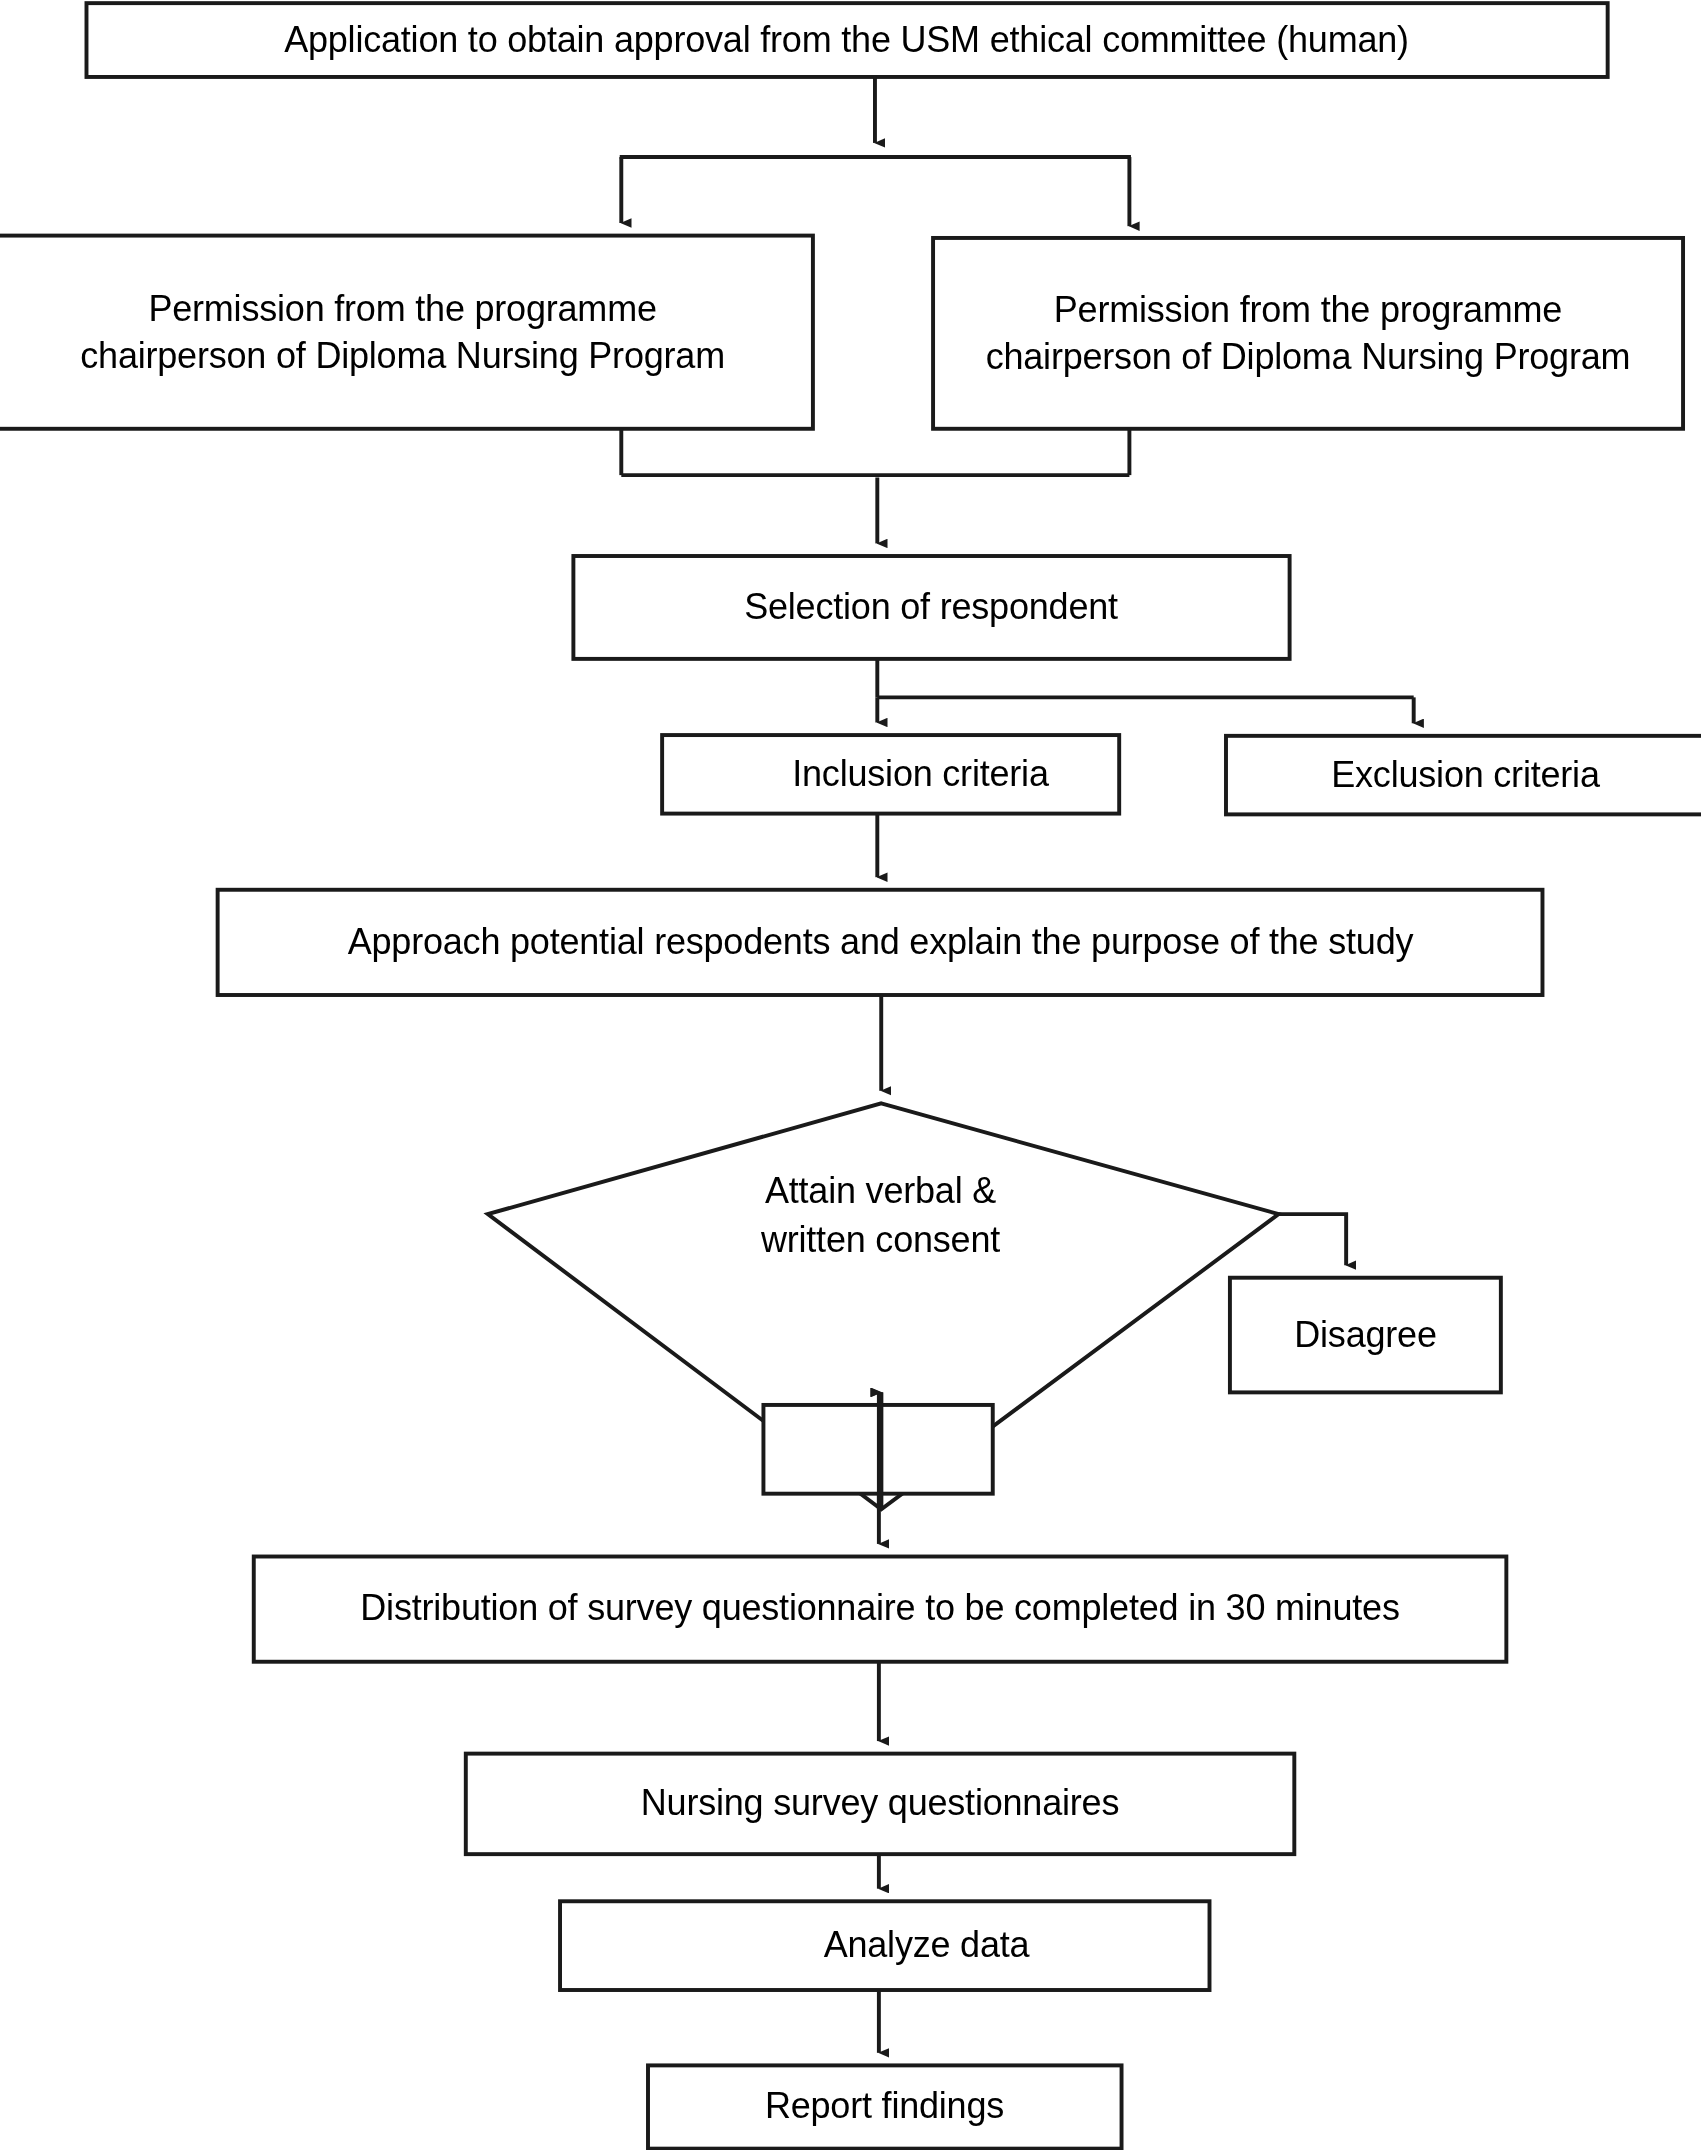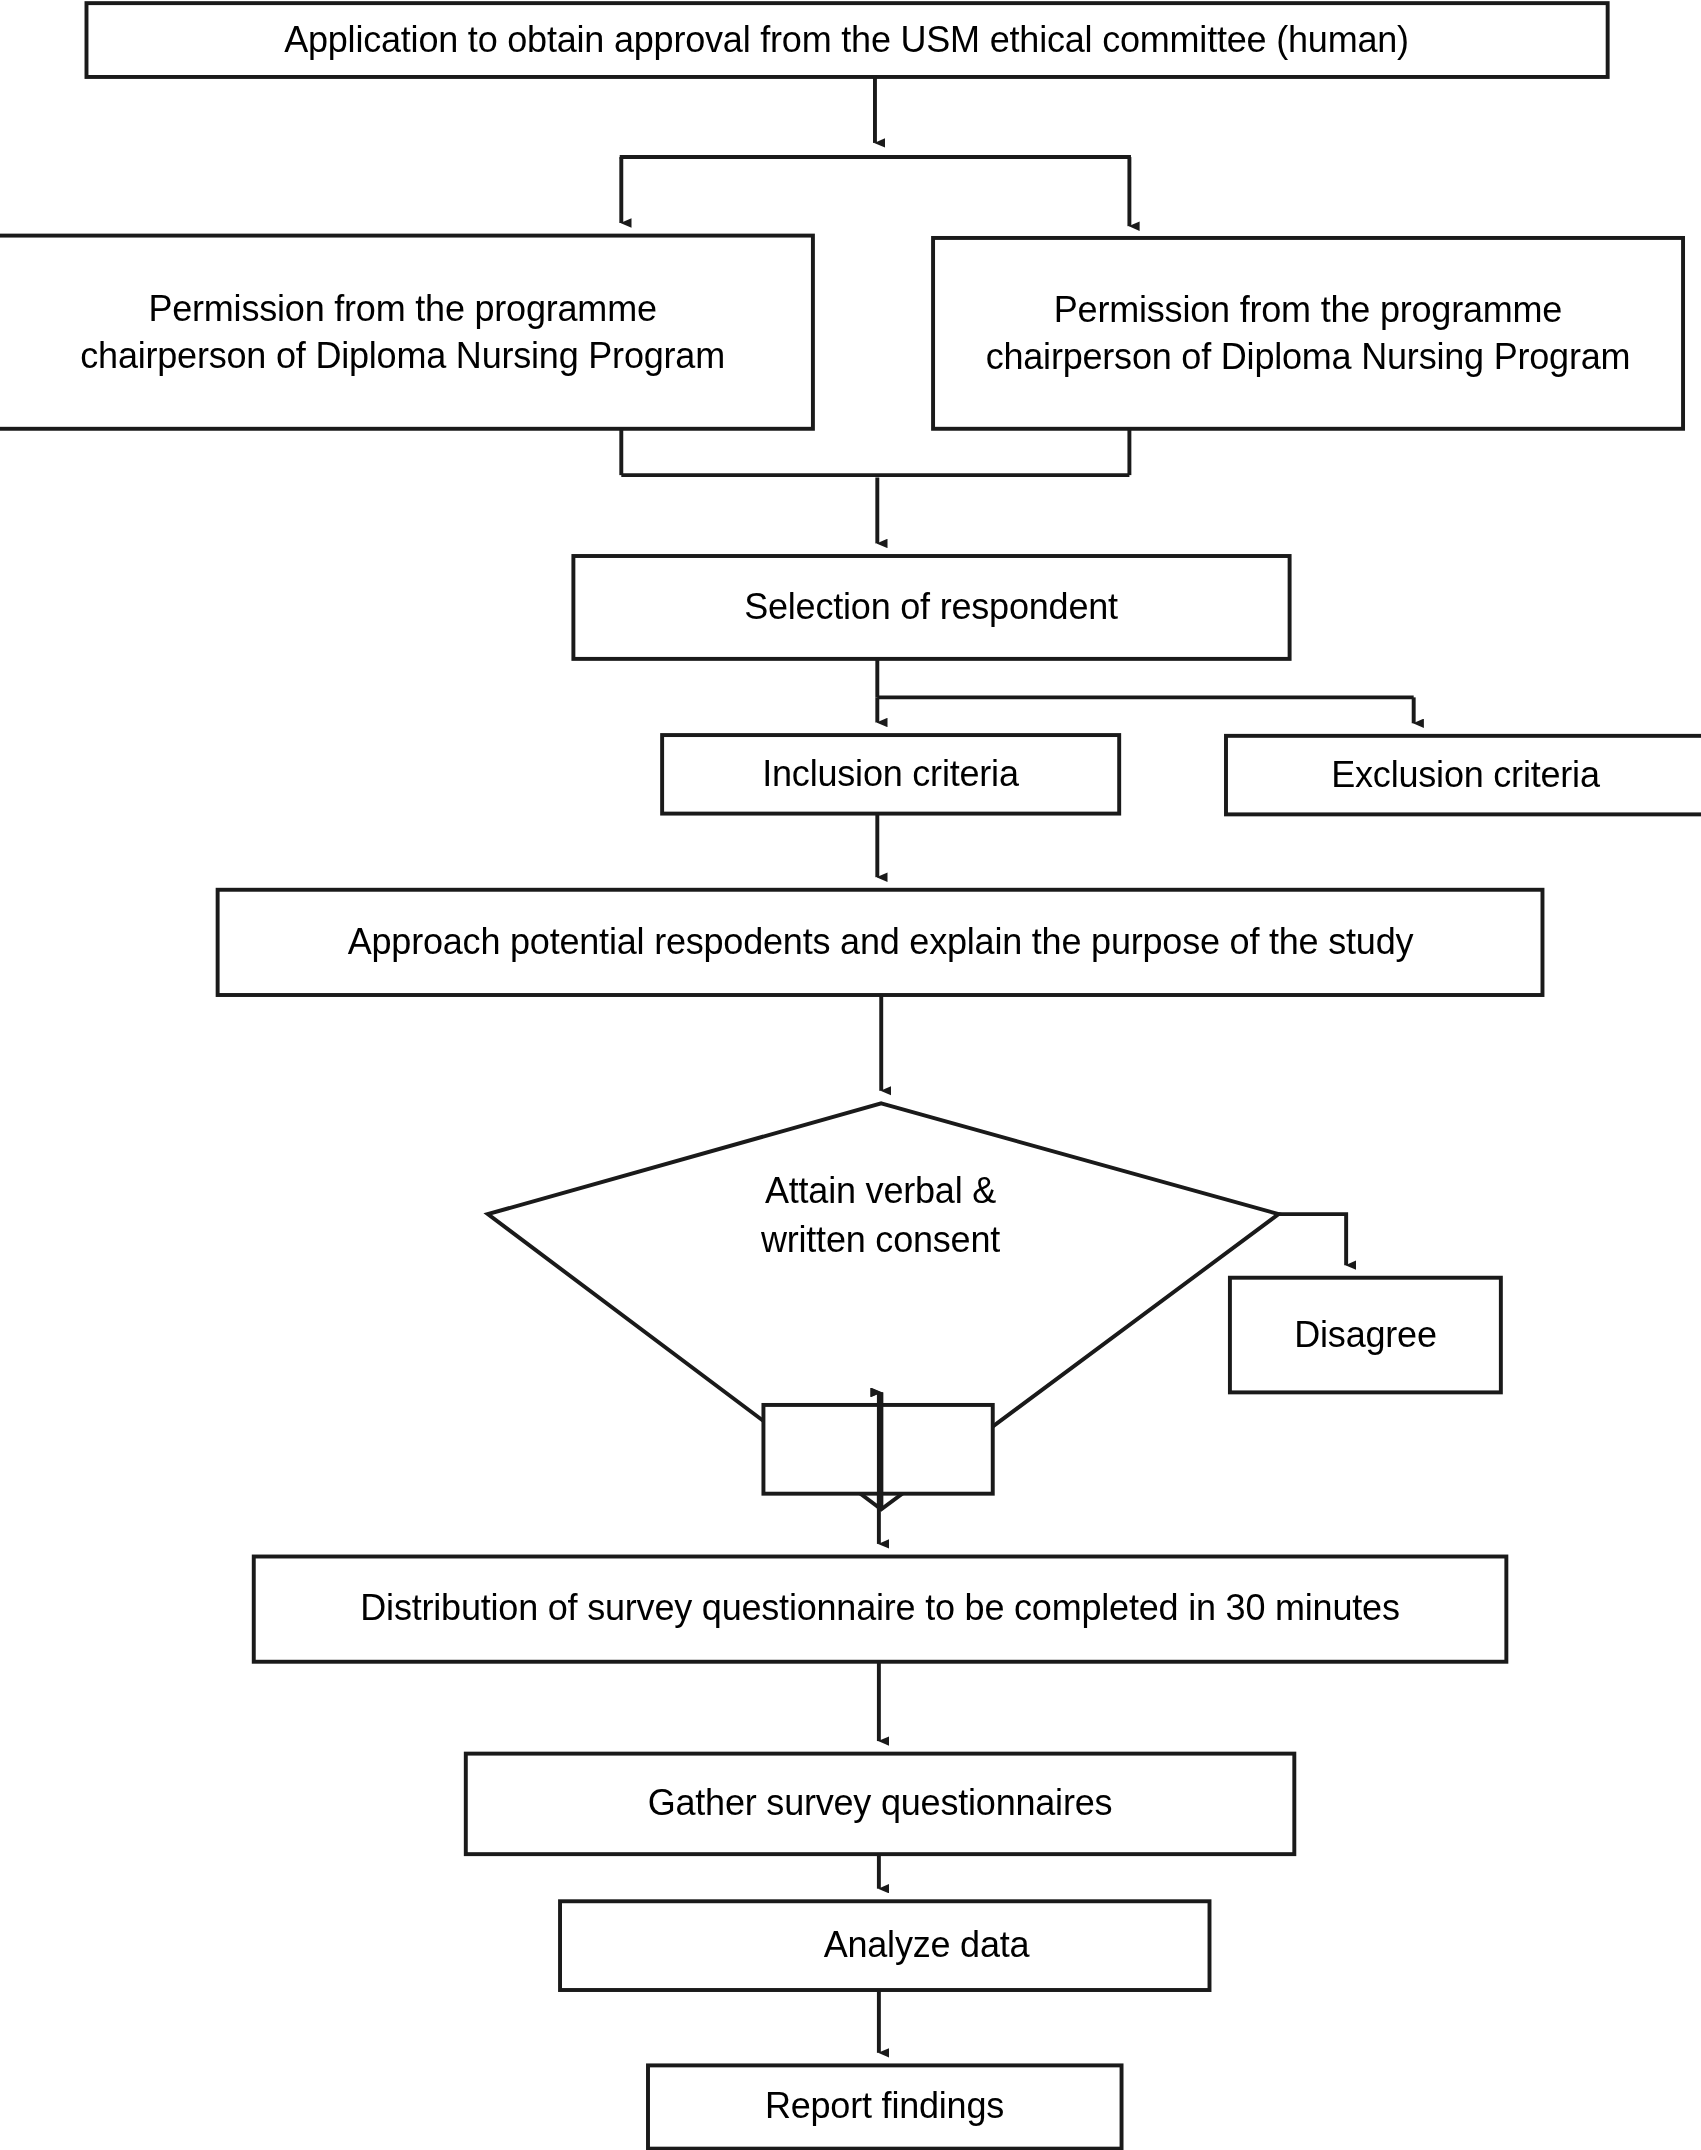--- a/index.html
+++ b/index.html
@@ -147,34 +147,34 @@
   <div class="node-label" style="left:86px; top:3.1px; width:1521px; height:74px;">Application to obtain approval from the USM ethical committee (human)</div>
 
   <div class="node-label" style="left:-7.9px; top:236px; width:821px; height:193px;">Permission from the programme
 chairperson of Diploma Nursing Program</div>
 
   <div class="node-label" style="left:933px; top:238px; width:750px; height:191px;">Permission from the programme
 chairperson of Diploma Nursing Program</div>
 
   <div class="node-label" style="left:573px; top:556px; width:716px; height:103px;">Selection of respondent</div>
 
-  <div class="node-label" style="left:662px; top:735px; width:457px; height:79px;text-align:right;">Inclusion criteria</div>
+  <div class="node-label" style="left:692px; top:735px; width:457px; height:79px;text-align:right;">Inclusion criteria</div>
 
   <div class="node-label" style="left:1226px; top:736px; width:479px; height:79px;">Exclusion criteria</div>
 
   <div class="node-label" style="left:218px; top:890px; width:1325px; height:105px;">Approach potential respodents and explain the purpose of the study</div>
 
   <div class="node-label" style="left:684px; top:1139px; width:393px; height:153px; line-height:1.36;">Attain verbal &amp;
 written consent</div>
 
   <div class="node-label" style="left:1230px; top:1278px; width:271px; height:115px;">Disagree</div>
 
 
   <div class="node-label" style="left:254px; top:1556px; width:1252px; height:105px;">Distribution of survey questionnaire to be completed in 30 minutes</div>
 
-  <div class="node-label" style="left:466px; top:1753px; width:828px; height:101px;">Gather survey questionnaires</div>
+  <div class="node-label" style="left:466px; top:1753px; width:828px; height:101px;">Nursing survey questionnaires</div>
 
   <div class="node-label" style="left:560px; top:1901px; width:649px; height:89px;margin-left:42px;">Analyze data</div>
 
   <div class="node-label" style="left:648px; top:2065px; width:473px; height:83px;">Report findings</div>
 
 </div>
 
 
 </body></html>

